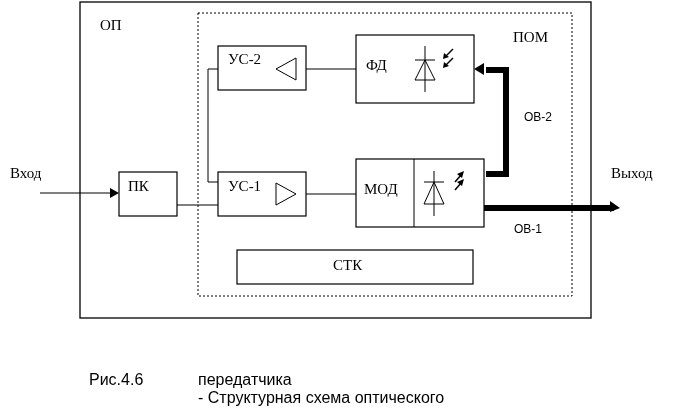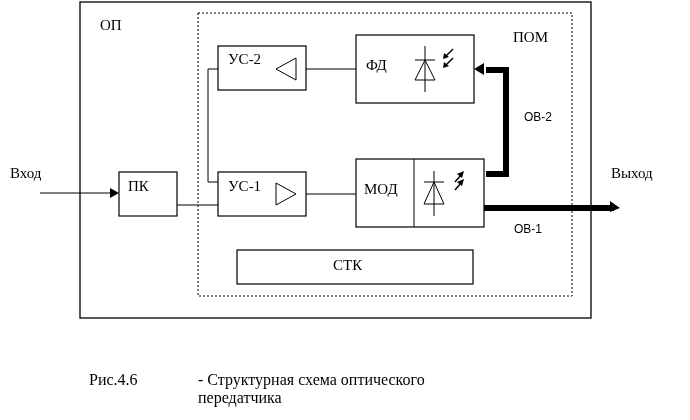--- a/index.html
+++ b/index.html
@@ -1,20 +1,20 @@
 <!DOCTYPE html>
 <html><head>
 <meta charset="utf-8">
 <style>
   html, body { margin: 0; padding: 0; background: #ffffff; }
   body { width: 690px; height: 420px; position: relative; overflow: hidden; font-family: "DejaVu Serif", "Liberation Serif", serif; color: #000; }
   svg { position: absolute; left: 0; top: 0; }
   .lbl { font-family: "Liberation Serif", "DejaVu Serif", serif; font-size: 15px; fill: #000; }
   .lbl-sm { font-family: "Liberation Sans", "DejaVu Sans", sans-serif; font-size: 12px; fill: #000; }
-  .cap { position: absolute; font-family: Liberation Serif, serif; font-size: 16px; line-height: 18px; color: #000; }
+  .cap { position: absolute; font-family: Liberation Sans, sans-serif; font-size: 16px; line-height: 18px; color: #000; }
 </style>
 </head>
 <body>
 
 <svg width="690" height="420" viewBox="0 0 690 420">
 
   <rect x="80" y="2" width="171" height="0" fill="none"></rect>
   <rect x="80" y="2" width="511" height="316" fill="none" stroke="#000" stroke-width="1.3"></rect>
   <text class="lbl" x="100" y="30">ОП</text>
 
@@ -80,15 +80,15 @@
   <text class="lbl" x="611" y="178">Выход</text>
 
   <rect x="237" y="250" width="236" height="34" fill="#fff" stroke="#000" stroke-width="1.2"></rect>
   <text class="lbl" x="333" y="270">СТК</text>
 </svg>
 
 <div class="cap" style="left:89px; top:371px;">
   <span>Рис.4.6</span>
 </div>
 <div class="cap" style="left:198px; top:371px;">
+  <div>передатчика</div>
   <div>- Структурная схема оптического</div>
-  <div>передатчика</div>
 </div>
 
 </body></html>

